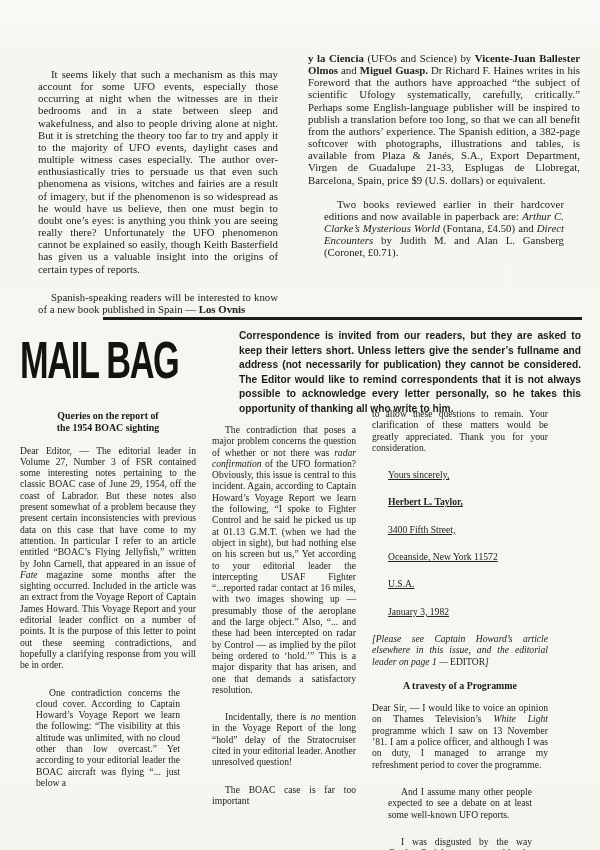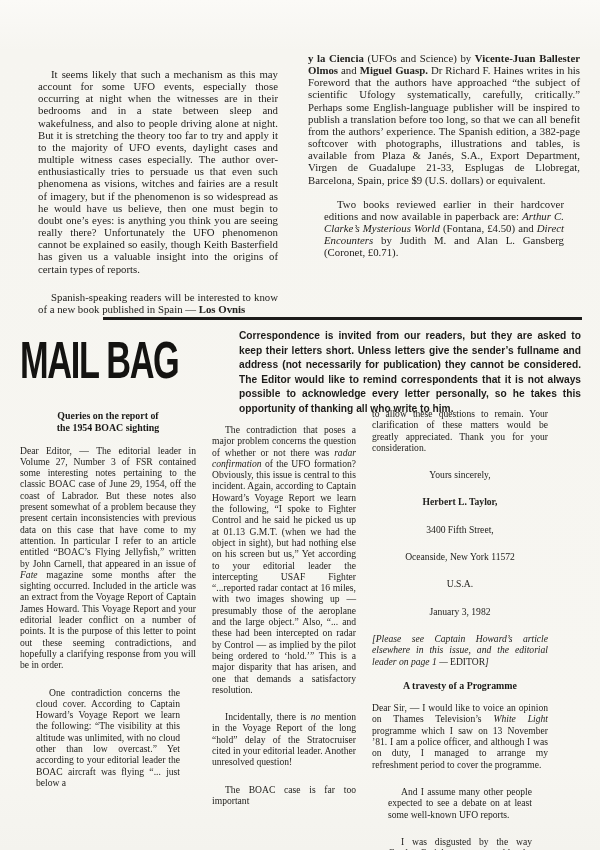--- a/index.html
+++ b/index.html
@@ -52,21 +52,21 @@
   .lcol{
     width:176px;
     font-size:9.6px;line-height:11.3px;
     text-align:justify;
     color:#23221f;
   }
   .blk{margin:16px;}
   .blk.p-first{margin:0;}
   .blk.p-indent{text-indent:13px;}
   .blk.p-spaced{text-indent:13px;margin-top:12px;}
-  .blk.sig-line{text-align:center;}
+  .blk.sig-line{text-align:left;text-decoration:underline;}
   .blk.note{margin:1px 0 10px;font-style:italic;}
   .blk.note .rm{font-style:normal;}
   .blk.heading{
     text-align:center;font-weight:bold;font-style:normal;
     font-size:9.9px;line-height:12.3px;
     margin:13px 6px 10px;white-space:pre-line;color:#1a1917;
   }
   .blk.heading:first-child{margin-top:2px;}
   b,.b{font-weight:bold;}
   i,.i{font-style:italic;}

